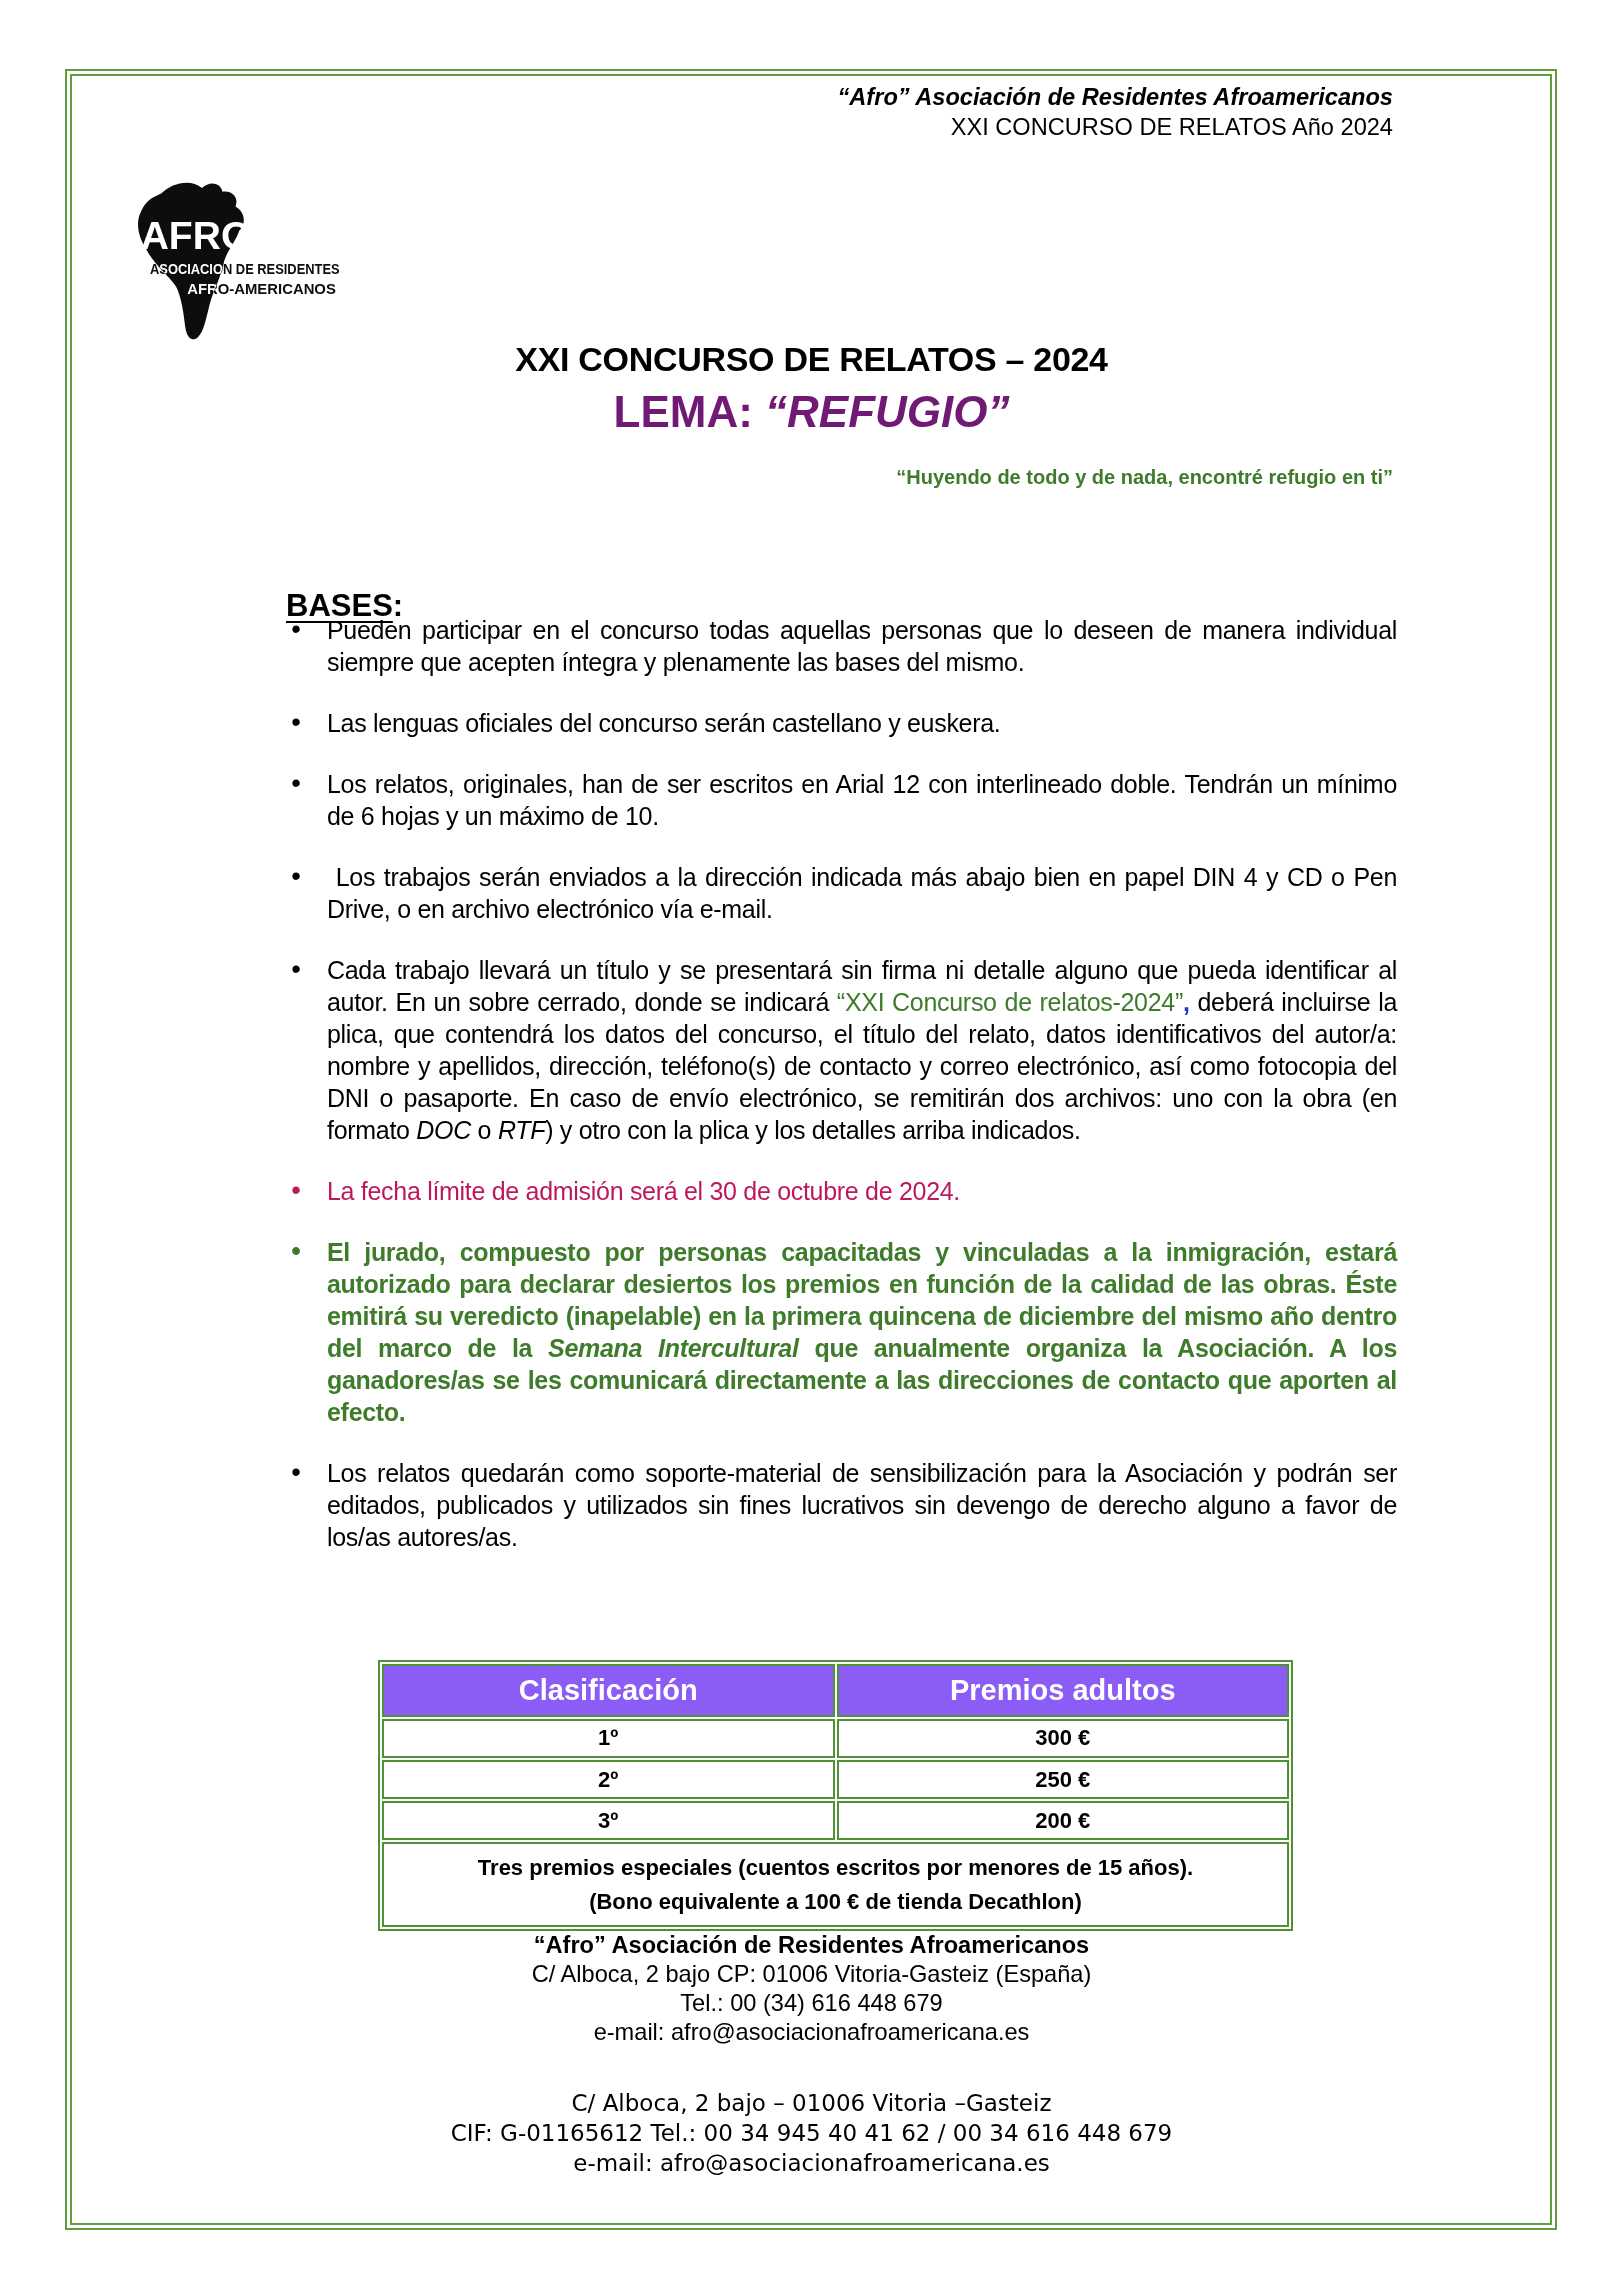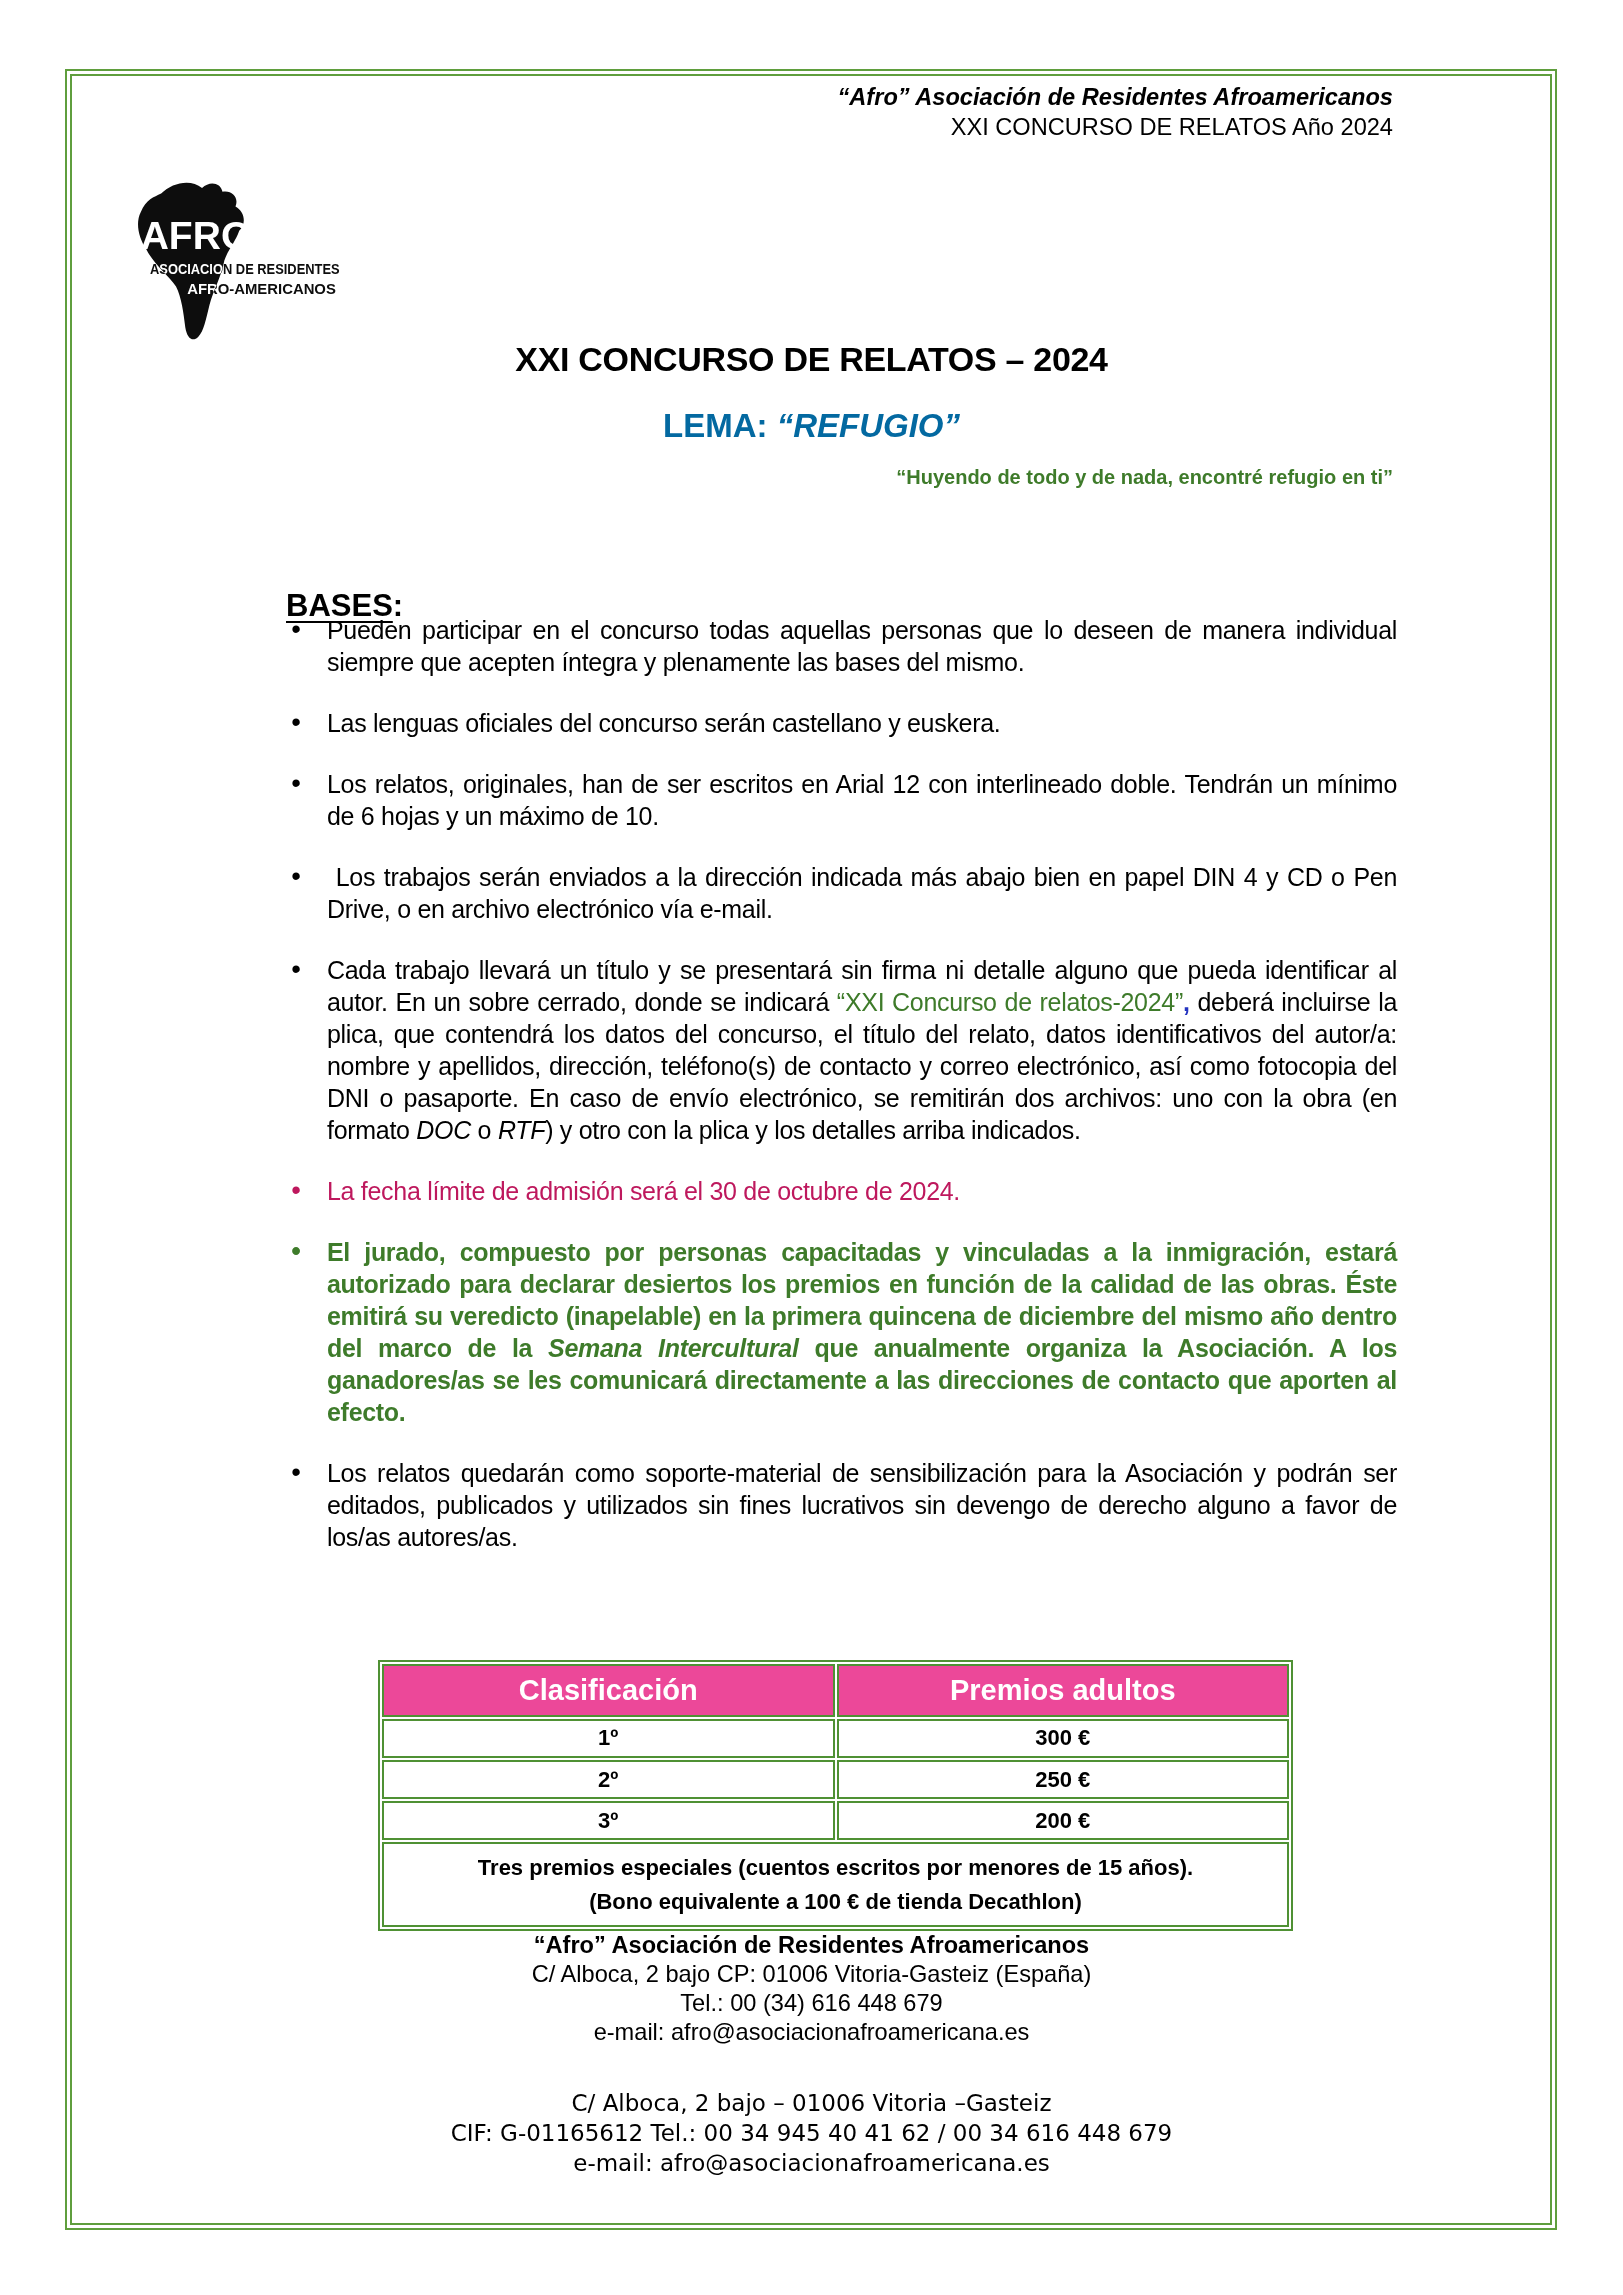--- a/index.html
+++ b/index.html
@@ -24,21 +24,21 @@
   .doc-header .l1 { font-weight:700; font-style:italic; }
   
   .logo { position:absolute; left:121px; top:175px; width:229px; height:171px; }
   
   .title {
     position:absolute; top:340px; left:0; width:100%;
     text-align:center; font-size:34px; font-weight:700; letter-spacing:-0.3px;
   }
   .lema {
     position:absolute; top:387px; left:0; width:100%;
-    text-align:center; font-size:33px; font-weight:700; color:#0369a1;margin-top:20px;
+    text-align:center; font-size:44px; font-weight:700; color:#701a75;
   }
   .lema .val { font-style:italic; }
   .quote {
     position:absolute; top:466px; left:0; right:230px;
     text-align:right; font-size:20px; font-weight:700; color:#3e7b2a;
   }
   
   .bases {
     position:absolute; top:588px; left:286px;
     font-size:31px; font-weight:700;text-align:center;
@@ -63,21 +63,21 @@
   .seg-green-bold { color:#3e7b2a; font-weight:400; }
   .seg-blue-bold { color:#2433c0; font-weight:700; }
   .seg-italic { font-style:italic; }
   
   .prizes-wrap { position:absolute; left:378px; top:1660px; width:915px; }
   table.prizes {
     width:100%; border-collapse:separate; border-spacing:2.6px;
     border:2.6px solid #4f9134; background:#fff;
   }
   table.prizes th {
-    background:#ec4899; color:#fff; font-size:29px; font-weight:700;
+    background:#8b5cf6; color:#fff; font-size:29px; font-weight:700;
     padding:7.9px 0; border:2px solid #4f9134; width:50%;
   }
   table.prizes td {
     border:2px solid #4f9134; font-size:22px; font-weight:700;
     text-align:center; padding:4.6px 0;margin-top:16px;
   }
   table.prizes td.special { padding:6.5px 15.7px; line-height:34px; }
   
   .footer1 {
     position:absolute; top:1931px; left:0; width:100%;

